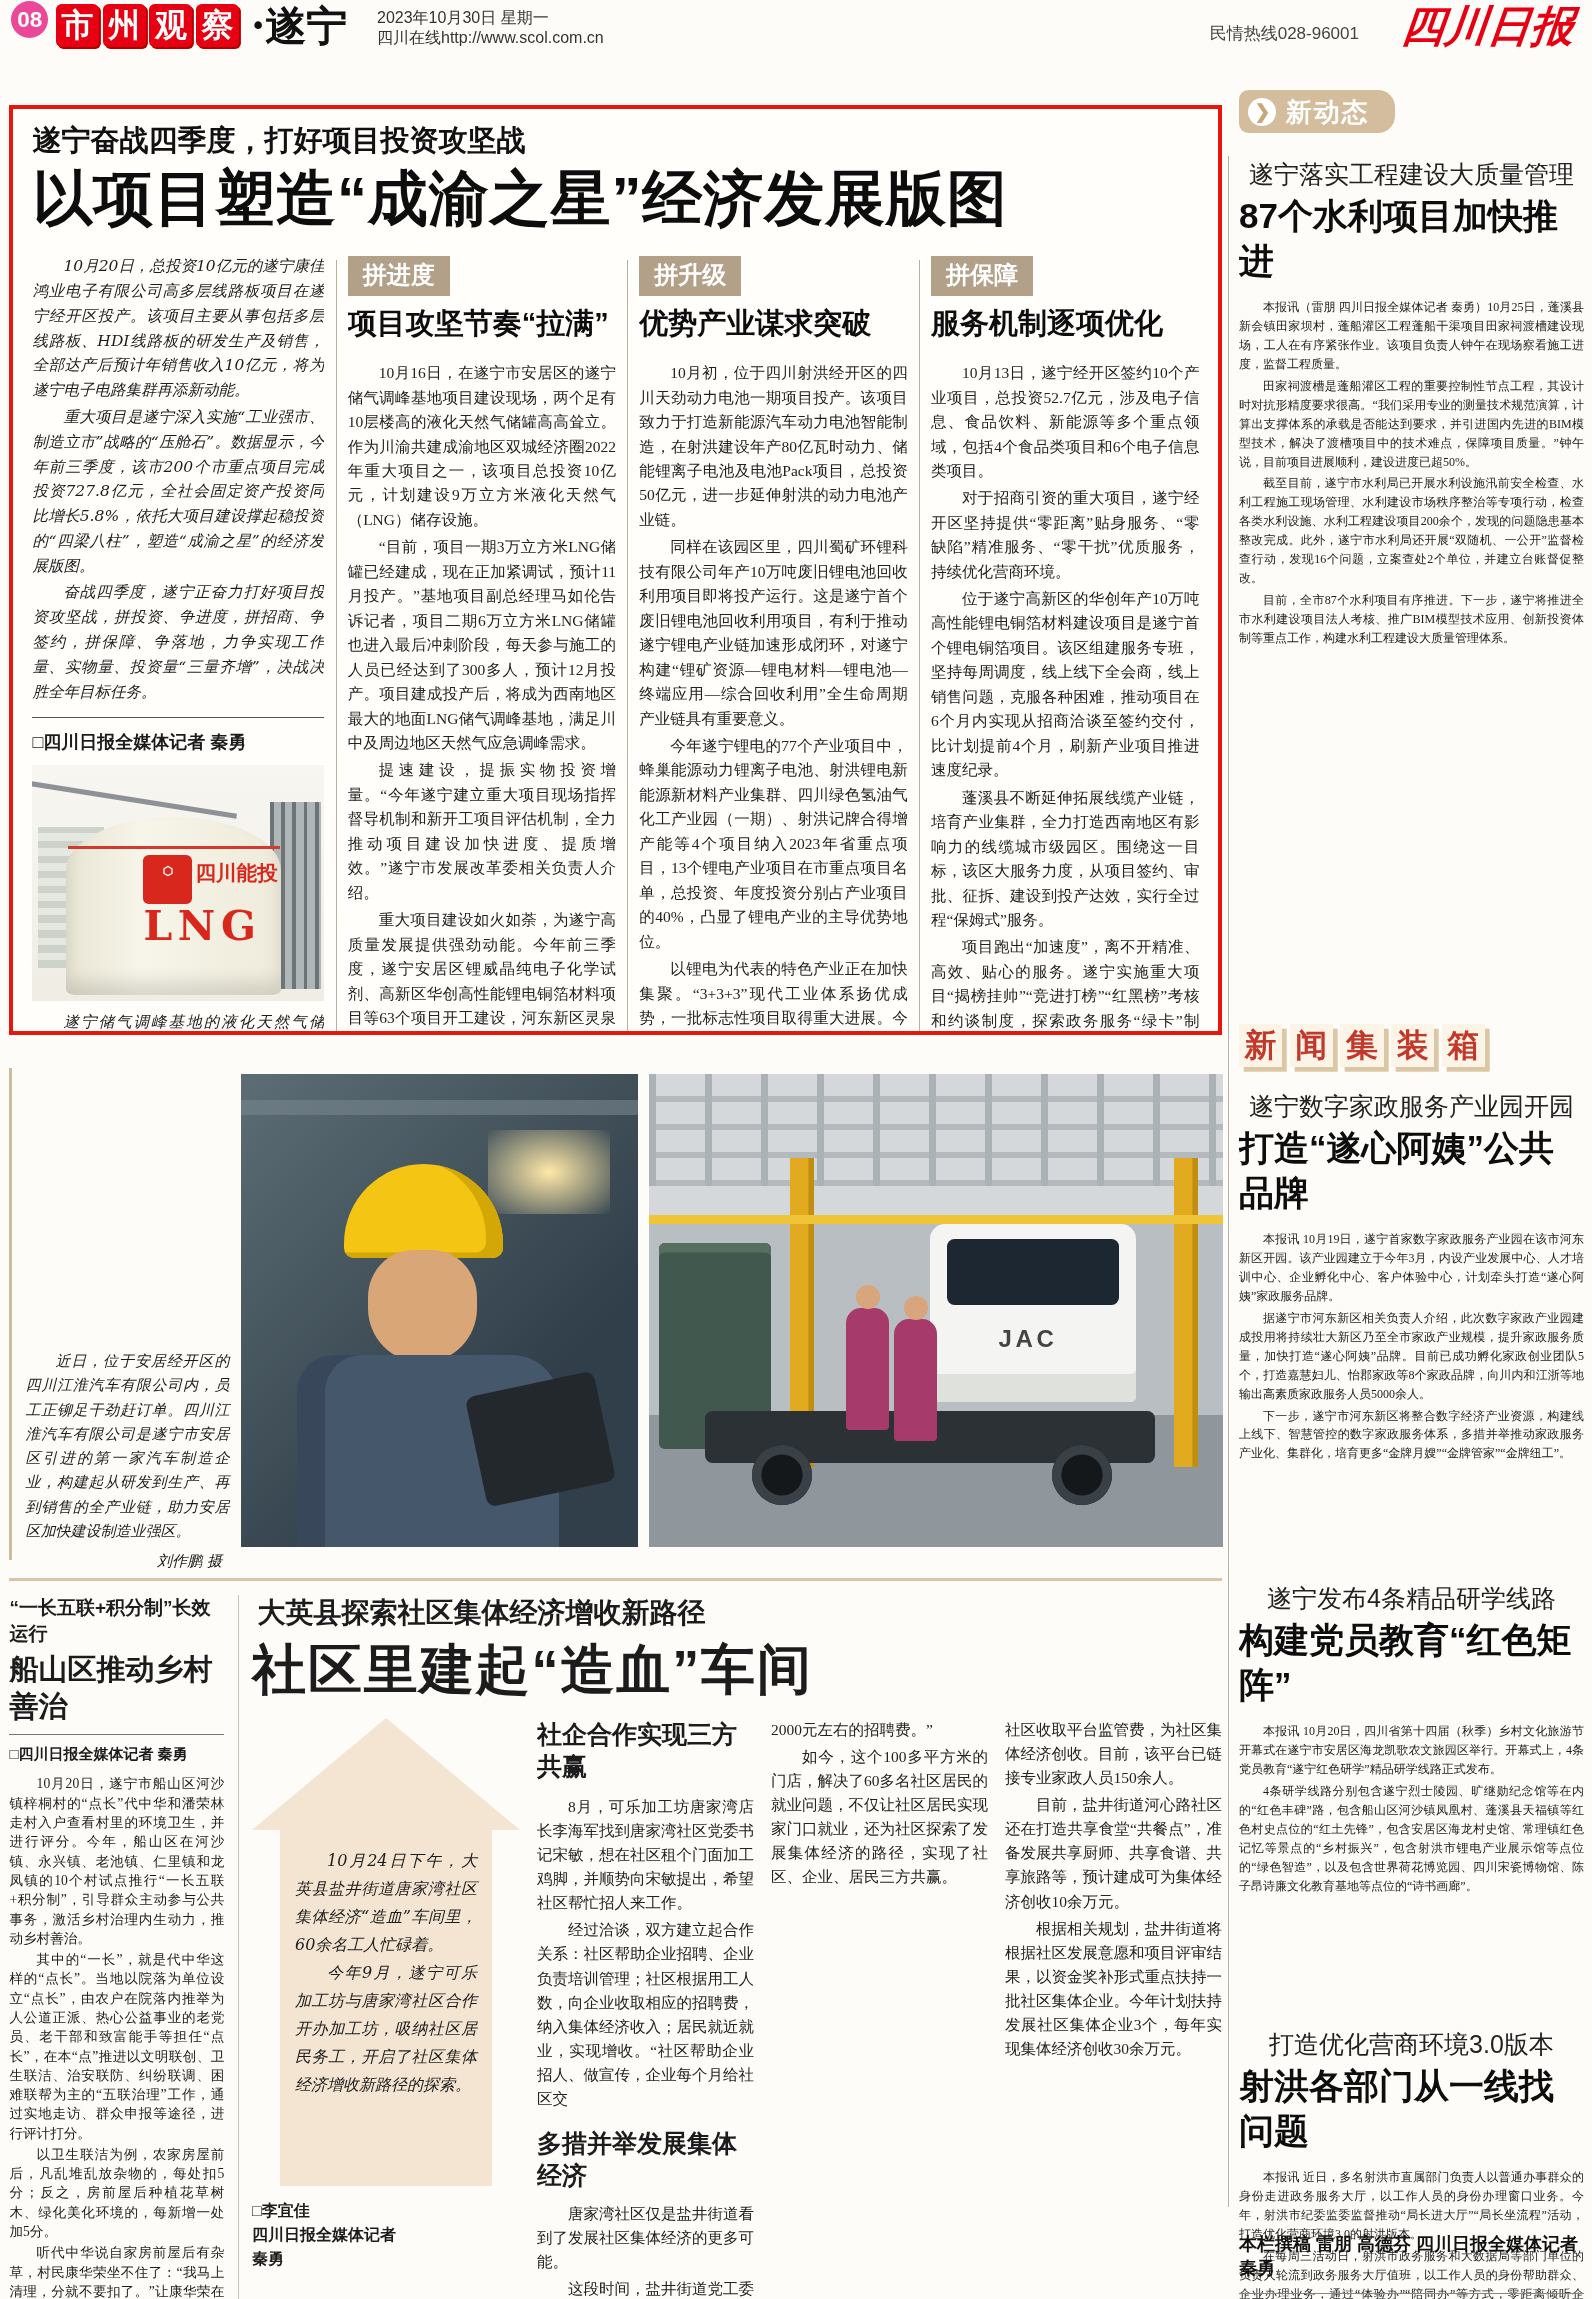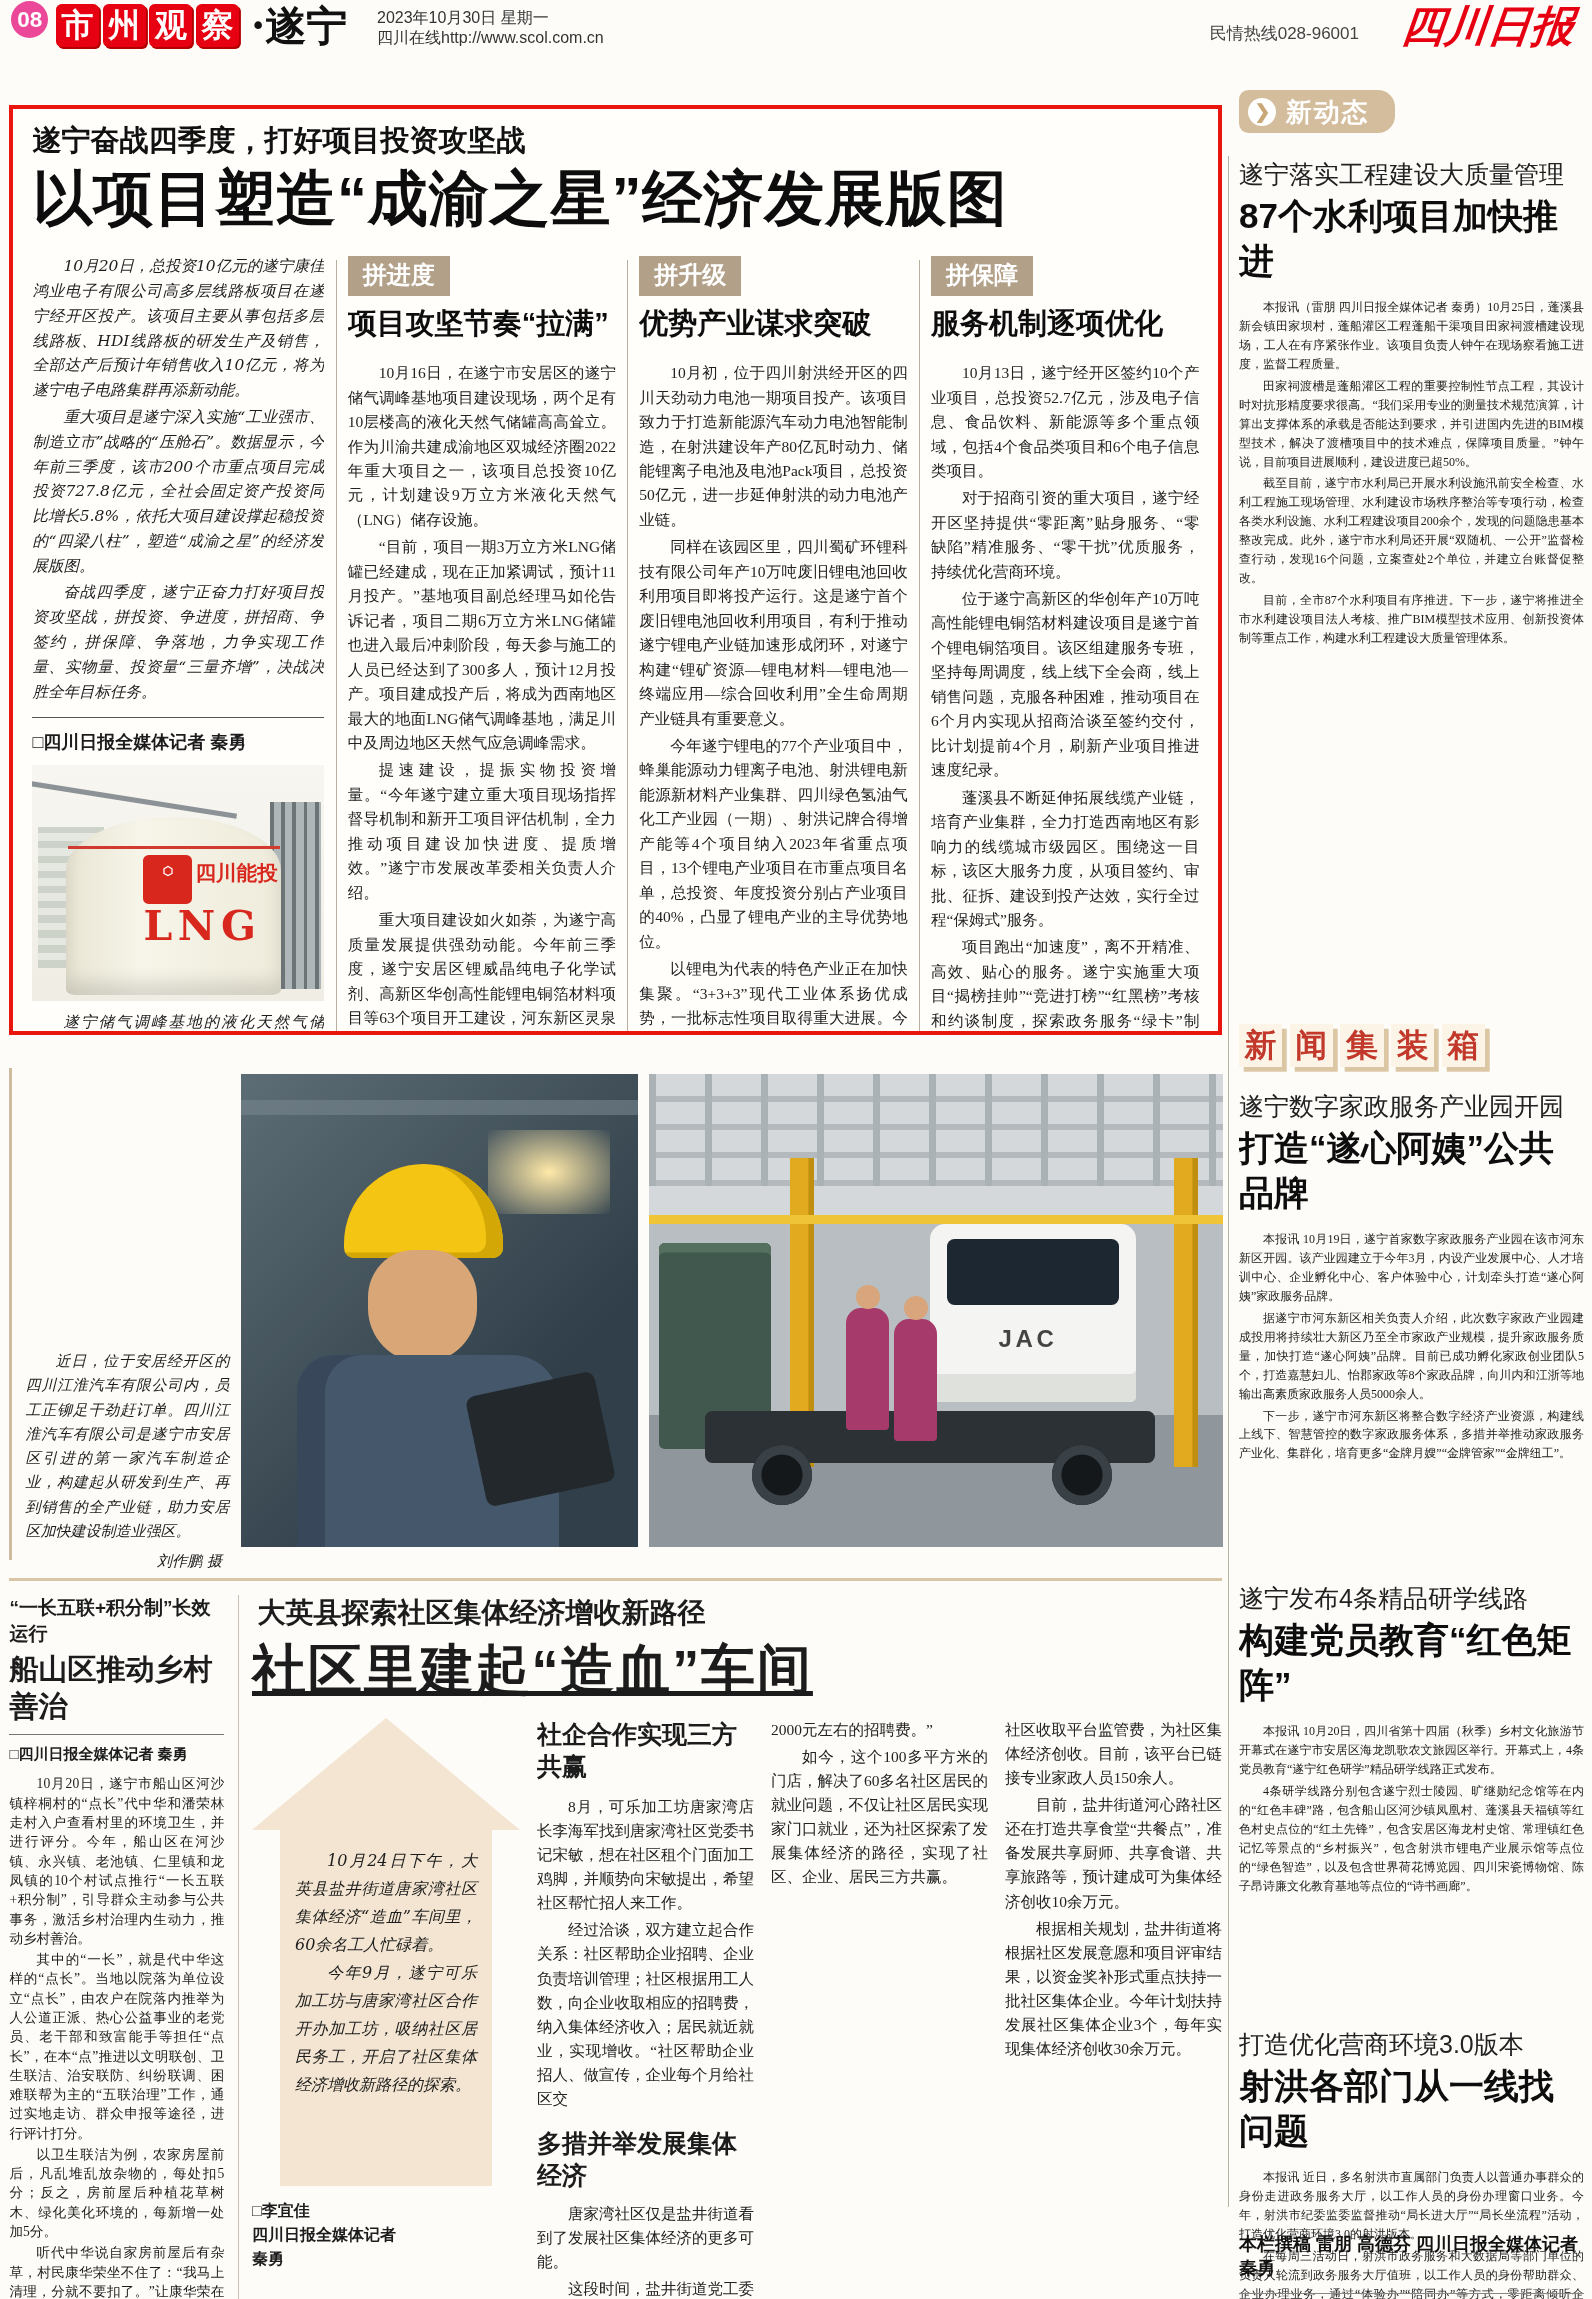--- a/index.html
+++ b/index.html
@@ -73,39 +73,39 @@
   
   #bottomrule { position:absolute; left:9.4px; top:1578px; width:1213px; height:2.8px; background:#d8c6a6; }
   #bleft { position:absolute; left:9.4px; top:1595px; width:215px; height:705px; overflow:hidden; }
   .bl-kicker { font:bold 19px/26px "Liberation Sans",sans-serif; }
   .bl-head { font:bold 29px/37px "Liberation Sans",sans-serif; margin:3.7px 0 9.4px; }
   .bl-byline { font:bold 15px/22.5px "Liberation Sans",sans-serif; border-top:0.9px solid #777; padding-top:7.5px; margin-bottom:9.4px; }
   #bleft p.body { font-size:13.6px; line-height:1.42; margin-bottom:1.9px; }
 
   #bmid { position:absolute; left:238px; top:1595px; width:984px; height:705px; overflow:hidden; border-left:0.9px solid #c9c2b4; padding-left:13px; }
   .bm-kicker { font:bold 28px/36px "Liberation Sans",sans-serif; margin-left:5.6px; }
-  .bm-head { font:bold 54px/64px "Liberation Sans",sans-serif; letter-spacing:1.9px; margin:5.6px 0 17px;text-decoration:underline; }
+  .bm-head { font:bold 54px/64px "Liberation Sans",sans-serif; letter-spacing:1.9px; margin:5.6px 0 17px; }
   .bm-flex { display:flex; gap:17px; }
   .arrowwrap { width:268px; flex:none; position:relative; height:562px; }
   .arrow-tri { width:0; height:0; border-left:134px solid transparent; border-right:134px solid transparent; border-bottom:112px solid #f3e5d1; }
   .arrow-body { width:212px; margin:0 auto; background:#f3e5d1; padding:17px 15px 13px; min-height:356px; }
   .arrow-body p { font-size:16px; line-height:1.75; text-indent:2em; text-align:justify; }
   .bm-byline { margin-top:13px; font:bold 16px/24px "Liberation Sans",sans-serif; }
   .bm-col { flex:1 1 0; }
   .bm-sechead { font:bold 25px/32px "Liberation Sans",sans-serif; margin-bottom:13px; }
   .bm-sechead2 { font:bold 25px/32px "Liberation Sans",sans-serif; margin:15px 0 11.2px; }
   .bm-col p.body { font-size:15.5px; line-height:1.56; margin-bottom:2.8px; color:#222; }
 
   
   #sidebar { position:absolute; left:1239px; top:90px; width:345px; height:2117px; }
   #sidebar::before { content:""; position:absolute; left:-11.2px; top:66px; bottom:0; width:0.9px; background:#b9b3a6; }
   .sb-tag { display:inline-flex; align-items:center; gap:9.4px; background:#d4bd9c; border-radius:9.4px 17px 17px 9.4px; padding:5.6px 26px 5.6px 9.4px; margin-bottom:24px; }
   .sb-tag .circ { width:28px; height:28px; background:#fff; border-radius:50%; color:#c8a877; font:bold 19px/28px "Liberation Sans",sans-serif; text-align:center; }
   .sb-tag .t { color:#fff; font:bold 26px/32px "Liberation Sans",sans-serif; letter-spacing:1.9px; }
-  .sb-kicker { font:25px/34px "Liberation Sans",sans-serif; color:#222; }
+  .sb-kicker { font:25px/34px "Liberation Sans",sans-serif; color:#222;text-align:center; }
   .sb-head { font:bold 35px/45px "Liberation Sans",sans-serif; margin:1.9px 0 15px; color:#0d0d0d; }
   .sb-body p { font-size:12px; line-height:1.58; text-indent:2em; text-align:justify; margin-bottom:2.8px; }
   .sb-art { margin-bottom:24px; }
   .njx { display:flex; gap:7.5px; margin:9.4px 0 22.5px; }
   .njx span { display:block; padding:1.9px 5.6px; color:#c2392b; font:bold 32px/39px "DejaVu Serif",serif; background:#fbf4e7; box-shadow:4.7px 4.7px 0 #dcc7a4; }
   .clip-h { overflow:hidden; }
 
   
   #credits { position:absolute; left:1239px; top:2226px; width:345px; }
   .cr1 { font:bold 18px/24px "Liberation Sans",sans-serif; color:#111; padding:5.6px 0 13px; }

